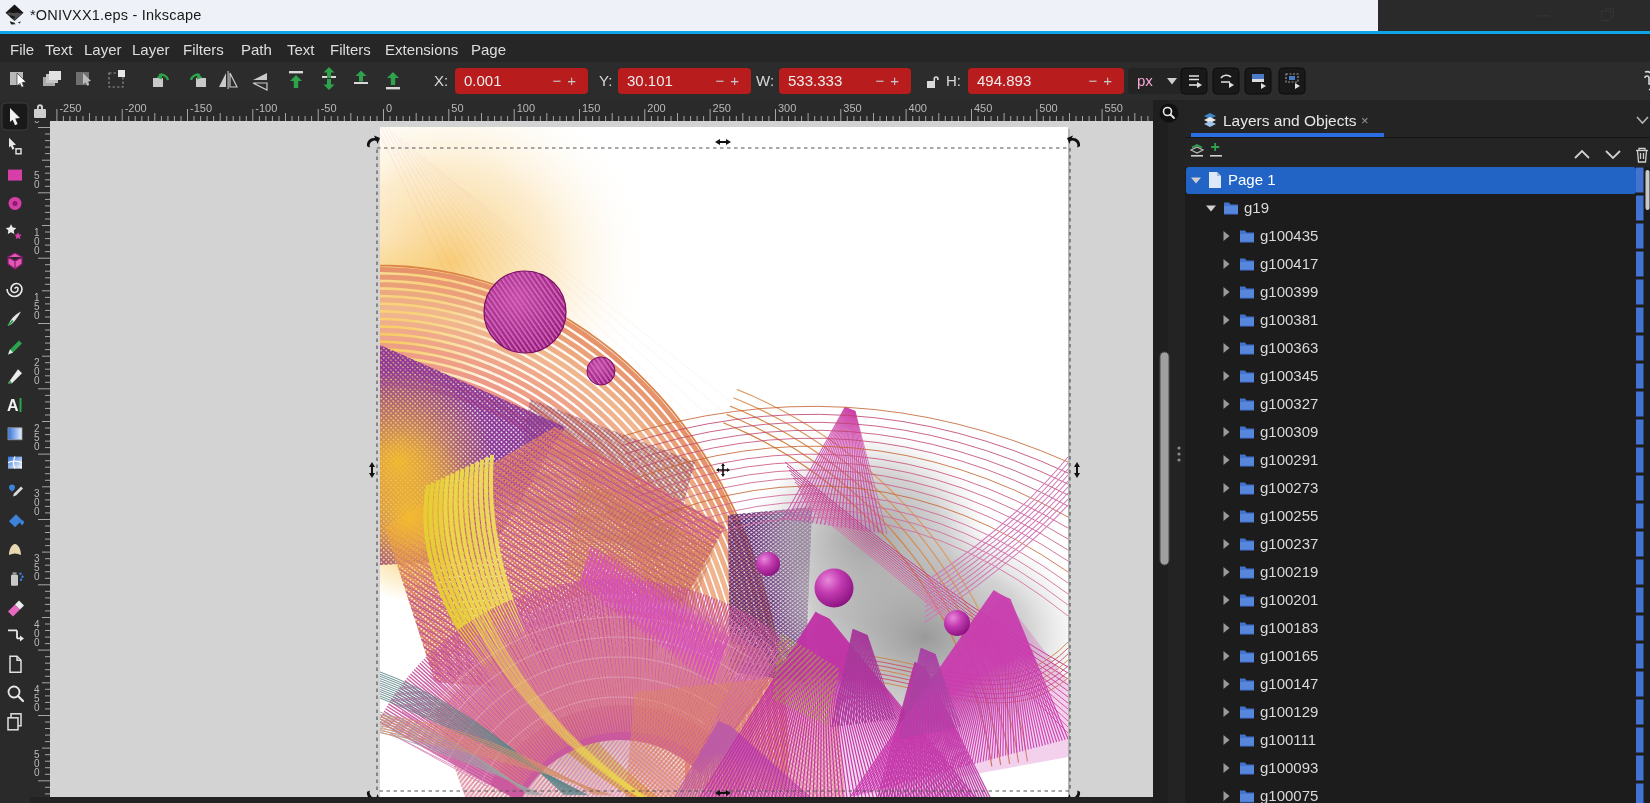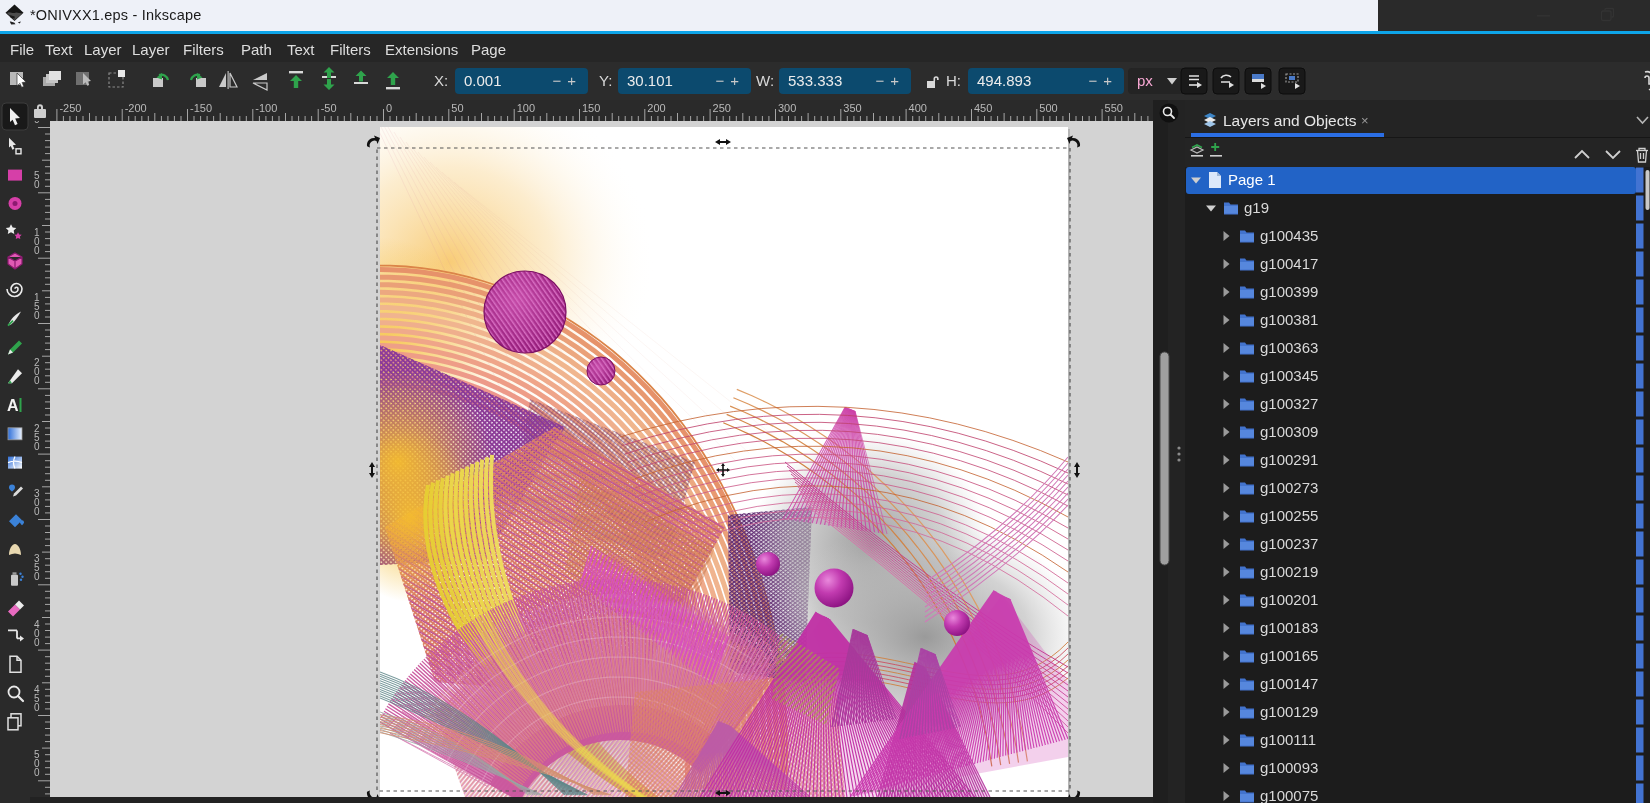--- a/index.html
+++ b/index.html
@@ -1,21 +1,21 @@
 <!DOCTYPE html>
 <html><head><meta charset="utf-8"><style>
 *{margin:0;padding:0;box-sizing:border-box}
 html,body{width:1650px;height:803px;overflow:hidden;background:#2a2a2a;font-family:"Liberation Sans",sans-serif}
 .abs{position:absolute}
 #titlebar{position:absolute;left:0;top:0;width:1378px;height:31px;background:#eef1f8;color:#191919}
 #titlebar .title{position:absolute;left:38px;top:7px;font-size:14.5px;letter-spacing:.2px}
 #menubar{position:absolute;left:0;top:31px;width:1650px;height:31px;background:#262626;border-top:3px solid #0ea5e9}
 .mi{position:absolute;top:7px;font-size:15px;color:#dedede}
 #cmdbar{position:absolute;left:0;top:62px;width:1650px;height:38px;background:#2c2c2c}
-.spin{position:absolute;top:6px;height:26px;background:#0c4a6e;border-radius:4px;color:#ececec;font-size:15px}
+.spin{position:absolute;top:6px;height:26px;background:#b91c1c;border-radius:4px;color:#ececec;font-size:15px}
 .spin .v{position:absolute;left:9px;top:4px}
 .spin .mp{position:absolute;right:6px;top:4px;color:#c9c9c9;letter-spacing:6px;font-size:15px}
 .lbl{position:absolute;top:10px;font-size:15px;color:#d8d8d8}
 #hruler{position:absolute;left:50px;top:100px;width:1103px;height:21px;background:#2a2a2a}
 #vruler{position:absolute;left:30px;top:121px;width:20px;height:676px;background:#2a2a2a}
 #rulcorner{position:absolute;left:30px;top:100px;width:20px;height:21px;background:#2a2a2a}
 #toolbox{position:absolute;left:0;top:100px;width:30px;height:703px;background:#2a2a2a}
 #canvas{position:absolute;left:50px;top:121px;width:1103px;height:676px;background:#d3d3d3}
 #hscroll{position:absolute;left:30px;top:797px;width:1123px;height:6px;background:#222}
 #vstrip{position:absolute;left:1153px;top:100px;width:32px;height:703px;background:#1f1f1f}

